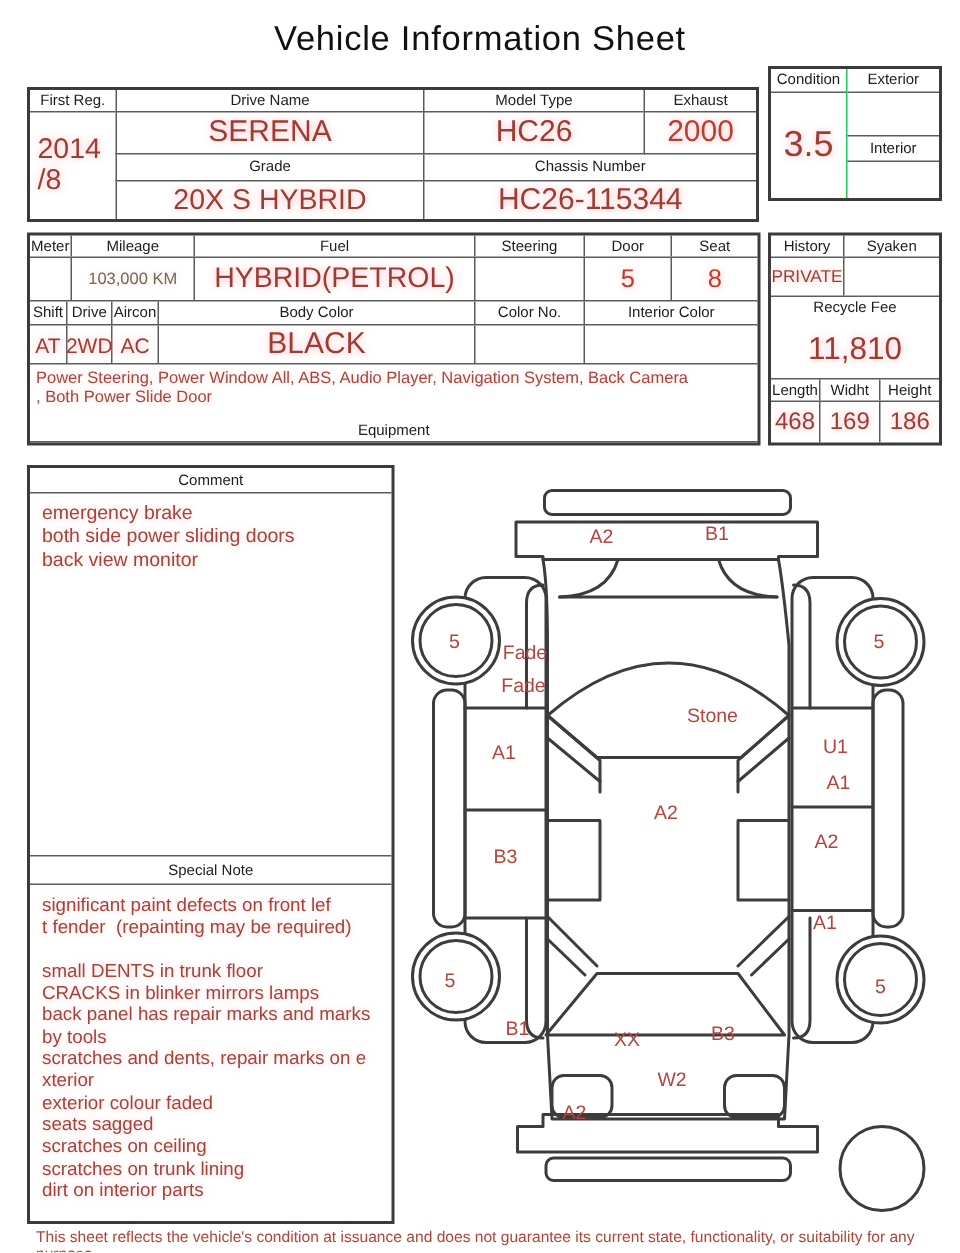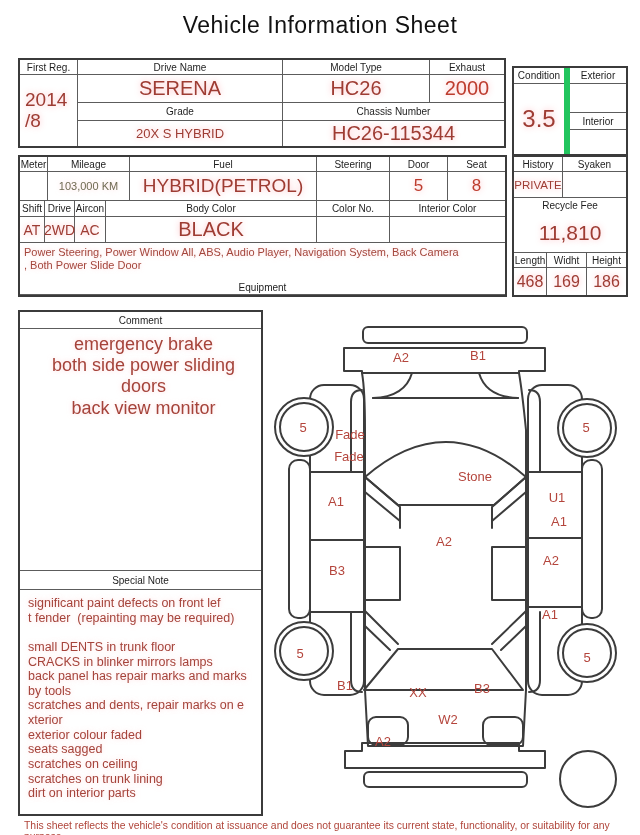--- a/index.html
+++ b/index.html
@@ -17,33 +17,33 @@
   .muted{color:#6f6a52;text-shadow:0 0 5px rgba(255,190,190,.55);}
   .bl{border-left:1px solid #5c5c5c;}
   .bb{border-bottom:1px solid #5c5c5c;}
   .br{border-right:1px solid #5c5c5c;}
   .box{border:2px solid #3b3b3b;}
   
   .t1{left:18px;top:58px;width:488px;height:90px;display:grid;
       grid-template-columns:57px 205px 147px 1fr;grid-template-rows:15px 28px 18px 1fr;}
   .t1 > div{box-sizing:border-box;}
   
-  .cond{left:512px;top:66px;width:116px;height:90px;display:flex;}
+  .cond{left:512px;top:44px;width:116px;height:90px;display:flex;}
   .cond .lcol{width:50px;display:flex;flex-direction:column;}
-  .cond .rcol{flex:1;display:flex;flex-direction:column;border-left:6px solid #22c55e;}
+  .cond .rcol{flex:1;display:flex;flex-direction:column;border-left:1px solid #22c55e;}
   
   .t2{left:18px;top:155px;width:489px;height:142px;display:flex;flex-direction:column;}
   .row{display:flex;box-sizing:border-box;}
   .row > div{box-sizing:border-box;display:flex;align-items:center;justify-content:center;}
   
   .rp{left:512px;top:155px;width:116px;height:142px;display:flex;flex-direction:column;}
   
   .cbox{left:18px;top:310px;width:245px;height:506px;display:flex;flex-direction:column;}
-  .ctext{font-size:18px;line-height:1.18;color:#a5433a;padding:5px 2px 0 8px;
-         white-space:pre-wrap;text-shadow:0 0 5px rgba(255,190,195,.6);text-align:center;}
+  .ctext{font-size:13px;line-height:1.18;color:#a5433a;padding:5px 2px 0 8px;
+         white-space:pre-wrap;text-shadow:0 0 5px rgba(255,190,195,.6);}
   .sntext{font-size:12.5px;line-height:1.17;color:#a5433a;padding:6px 2px 0 8px;
           white-space:pre-wrap;text-shadow:0 0 5px rgba(255,190,195,.6);}
   .equip{font-size:11px;line-height:1.2;color:#a4463c;padding:3px 4px 0 4px;
          align-items:flex-start !important;justify-content:flex-start !important;
          white-space:pre-wrap;text-shadow:0 0 4px rgba(255,190,195,.6);}
   .footer{left:24px;top:820px;width:606px;font-size:10.4px;color:#b0453a;}
   
   .car{left:270px;top:300px;width:370px;height:535px;}
   .car path,.car rect,.car line,.car circle{fill:none;stroke:#3c3c3c;stroke-width:2;
         stroke-linejoin:round;stroke-linecap:round;}
@@ -63,21 +63,21 @@
     <div class="val" style="grid-area:2/1/5/2;font-size:19px;line-height:1.08;justify-content:flex-start;padding-left:5px;white-space:pre-line;">2014
 /8</div>
     <div class="lbl bl bb" style="grid-area:1/2">Drive Name</div>
     <div class="lbl bl bb" style="grid-area:1/3">Model Type</div>
     <div class="lbl bl bb" style="grid-area:1/4">Exhaust</div>
     <div class="val bl bb" style="grid-area:2/2;font-size:20px">SERENA</div>
     <div class="val bl bb" style="grid-area:2/3;font-size:20px">HC26</div>
     <div class="val bright bl bb" style="grid-area:2/4;font-size:20px">2000</div>
     <div class="lbl bl bb" style="grid-area:3/2">Grade</div>
     <div class="lbl bl bb" style="grid-area:3/3/4/5">Chassis Number</div>
-    <div class="val bl" style="grid-area:4/2;font-size:13px">20X S HYBRID</div>
+    <div class="val bl" style="grid-area:4/2;font-size:19px">20X S HYBRID</div>
     <div class="val bl" style="grid-area:4/3/5/5;font-size:20px">HC26-115344</div>
   </div>
 
   <div class="abs box cond">
     <div class="lcol">
       <div class="lbl bb" style="height:15px">Condition</div>
       <div class="val" style="flex:1;font-size:24px">3.5</div>
     </div>
     <div class="rcol">
       <div class="lbl bb" style="height:15px">Exterior</div>

